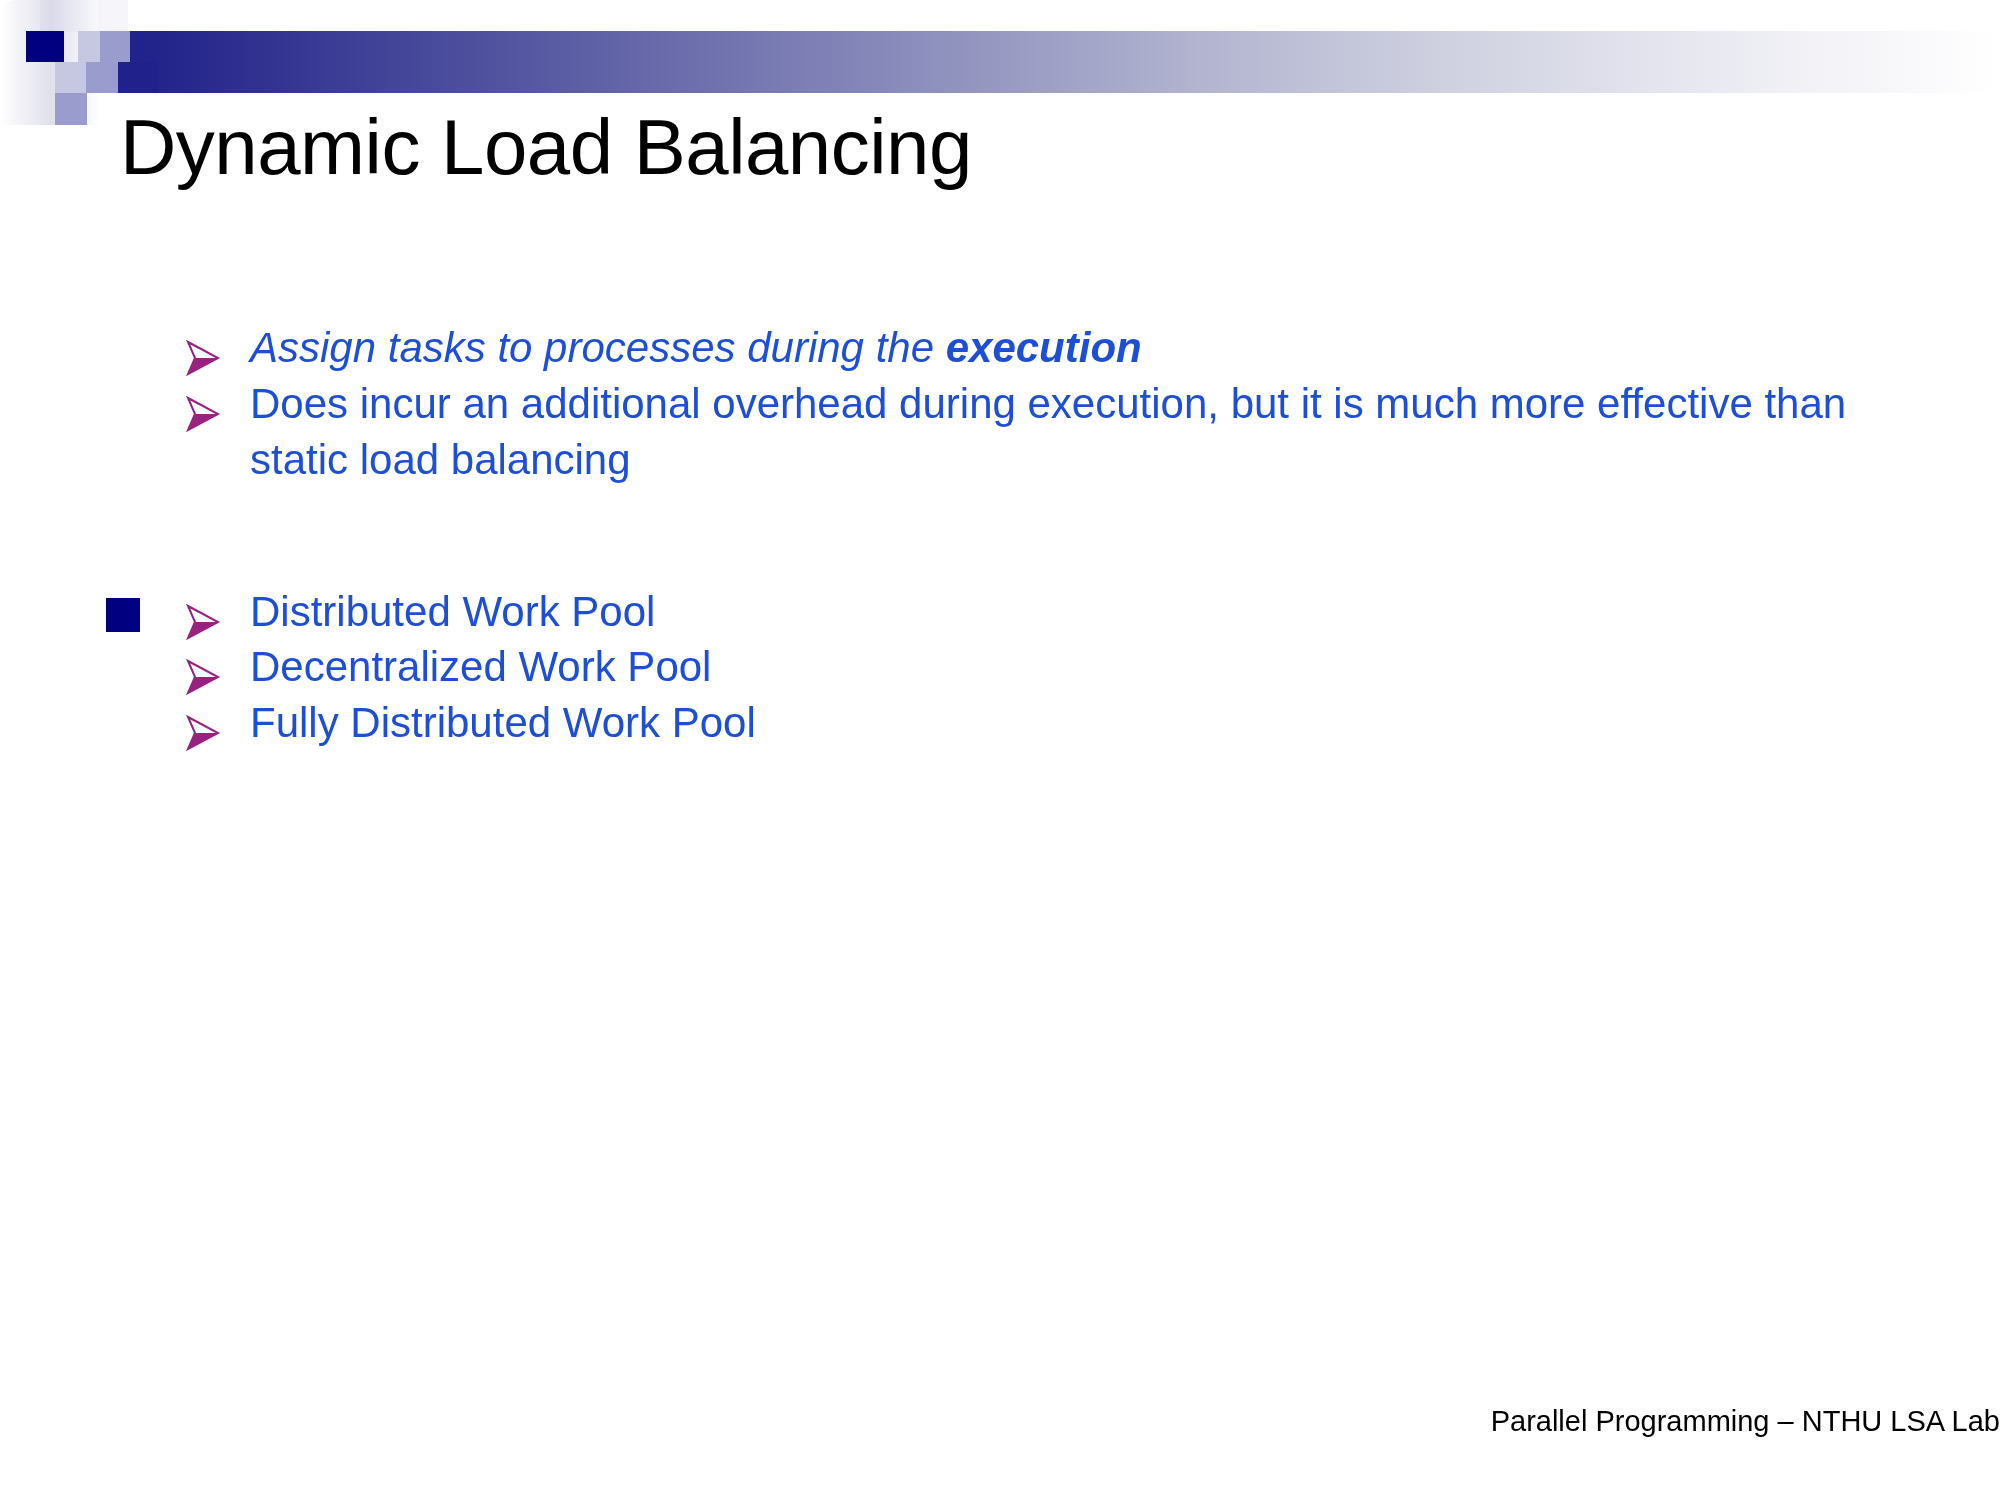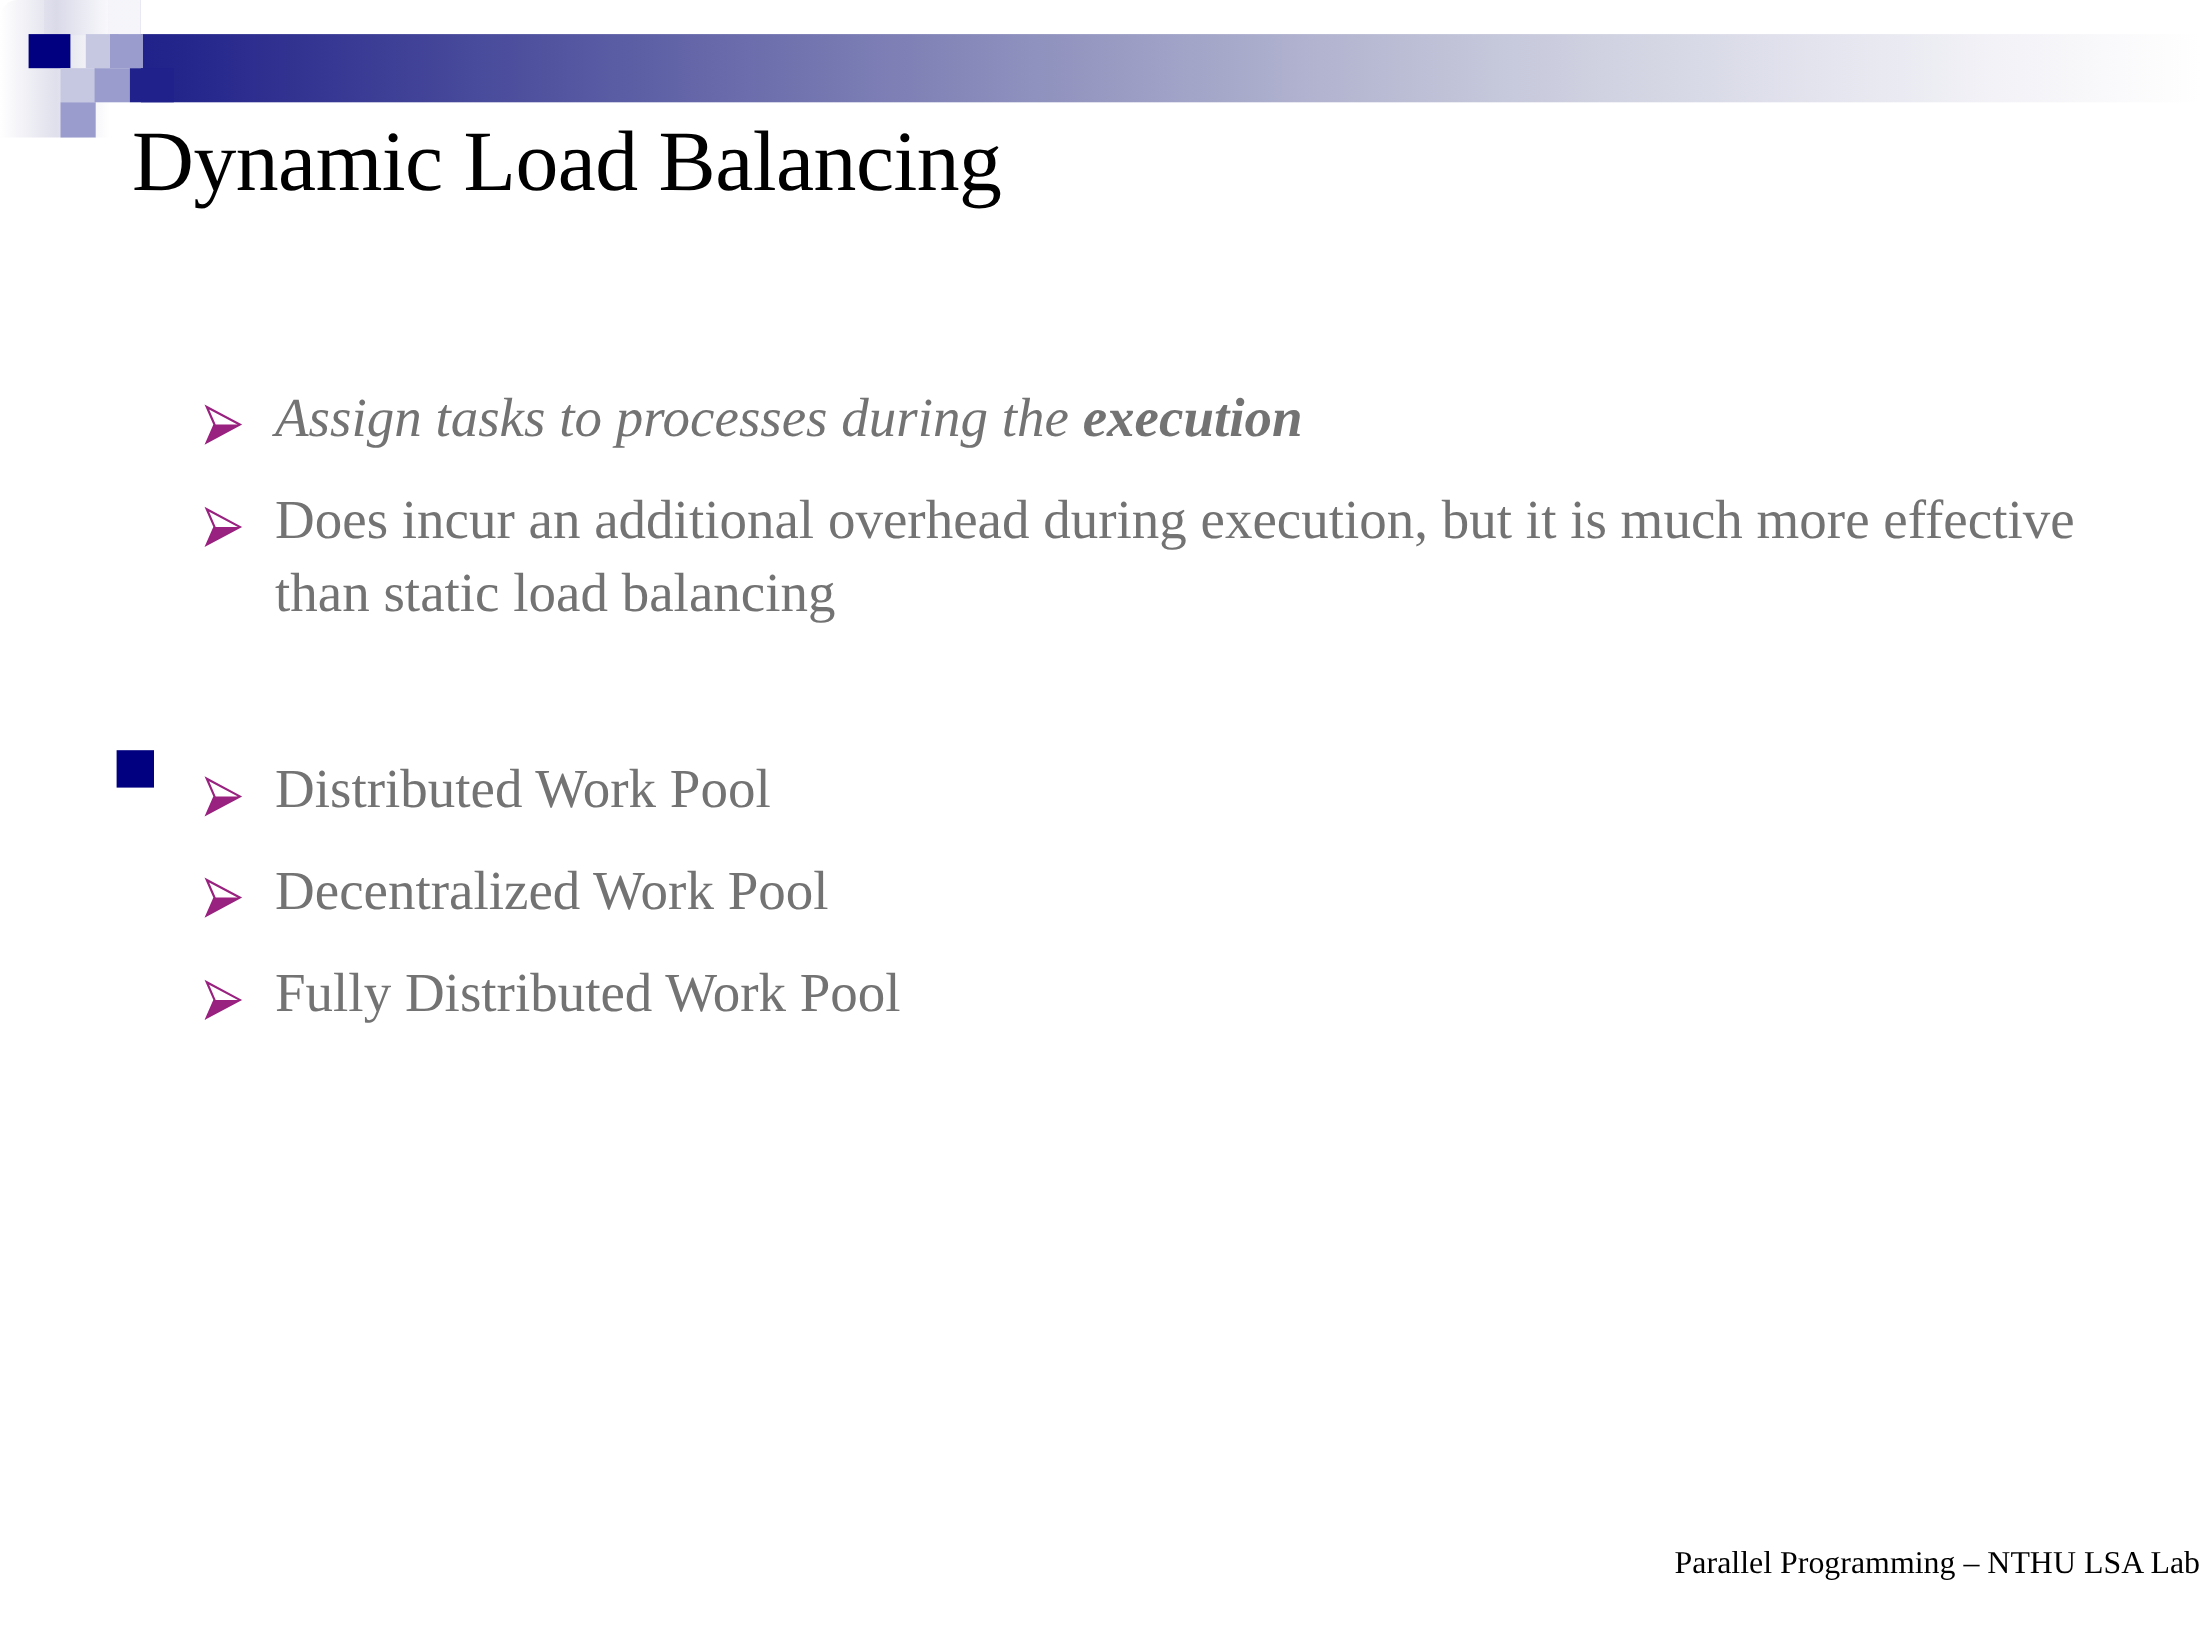--- a/index.html
+++ b/index.html
@@ -7,21 +7,21 @@
     padding: 0;
     background: #ffffff;
   }
 
   .slide {
     position: relative;
     width: 2000px;
     height: 1500px;
     background: #ffffff;
     overflow: hidden;
-    font-family: Liberation Serif, serif;
+    font-family: Liberation Sans, sans-serif;
     border-radius: 16px;
   }
 
   
   .deco {
     position: absolute;
     left: 0;
     top: 0;
     width: 2000px;
     height: 125px;
@@ -113,24 +113,23 @@
   }
   .em-blue-italic {
     color: #1a1acc;
     font-style: italic;
     font-weight: 400;
   }
 
   .lvl2 {
     position: relative;
     padding-left: 150px;
-    color: #737373;
-    font-size: 50px;
+    color: #1d4ed8;
+    font-size: 42px;
     line-height: 1.33;
-    margin-top: 26px;
   }
   .lvl2 .bullet-arrow {
     position: absolute;
     left: 78px;
     top: 14px;
     width: 48px;
     height: 48px;
   }
   .lvl2.italic { font-style: italic; }
   .lvl2 b { font-weight: bold; }

